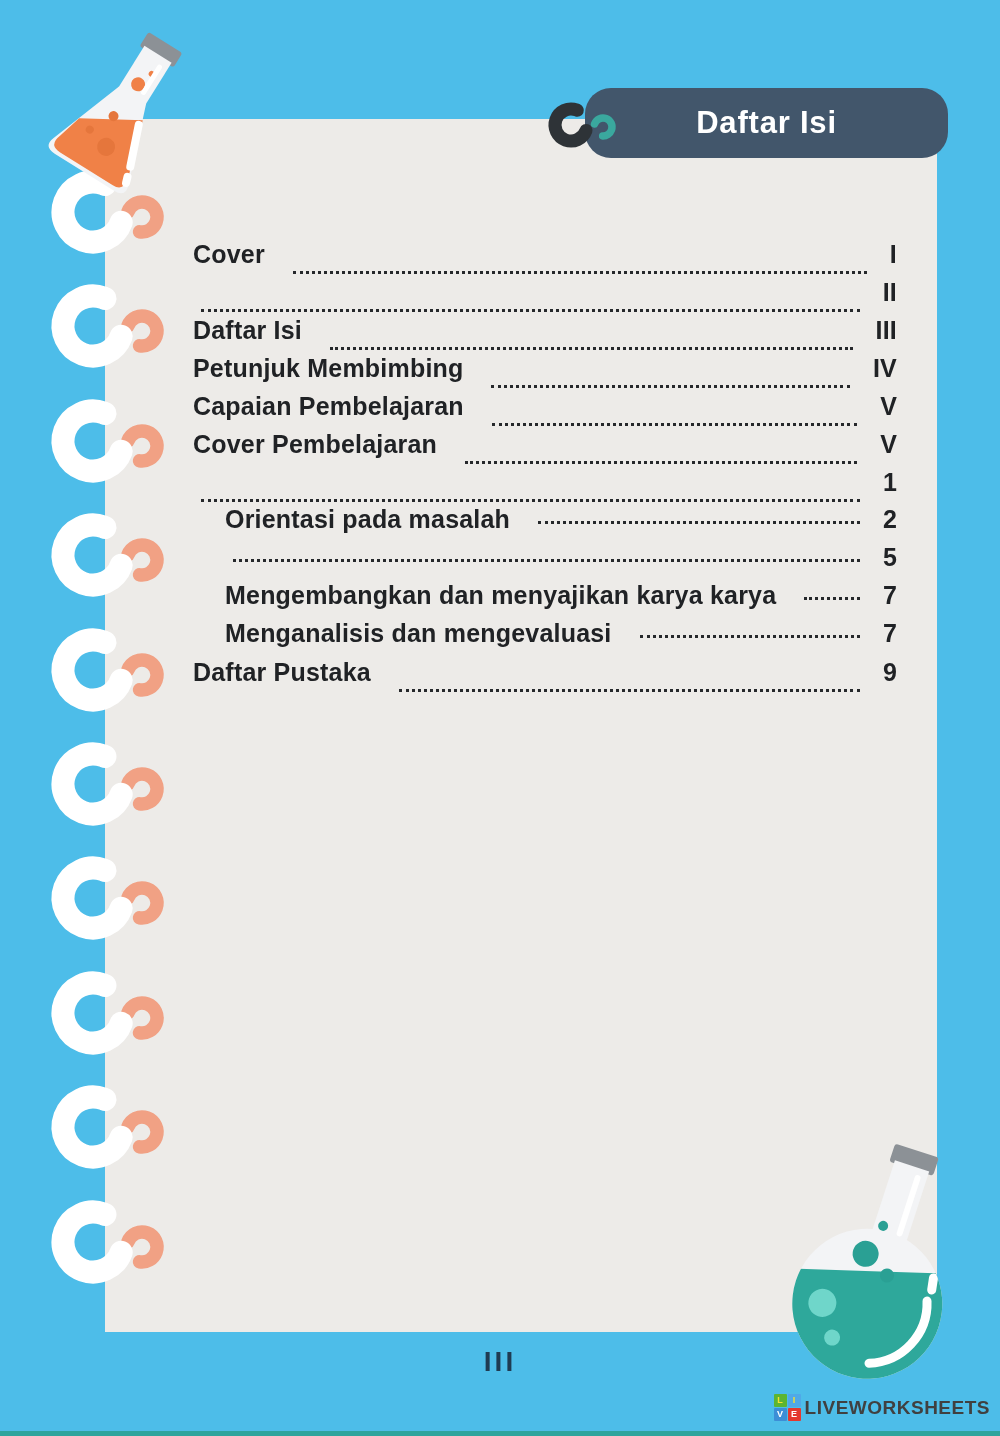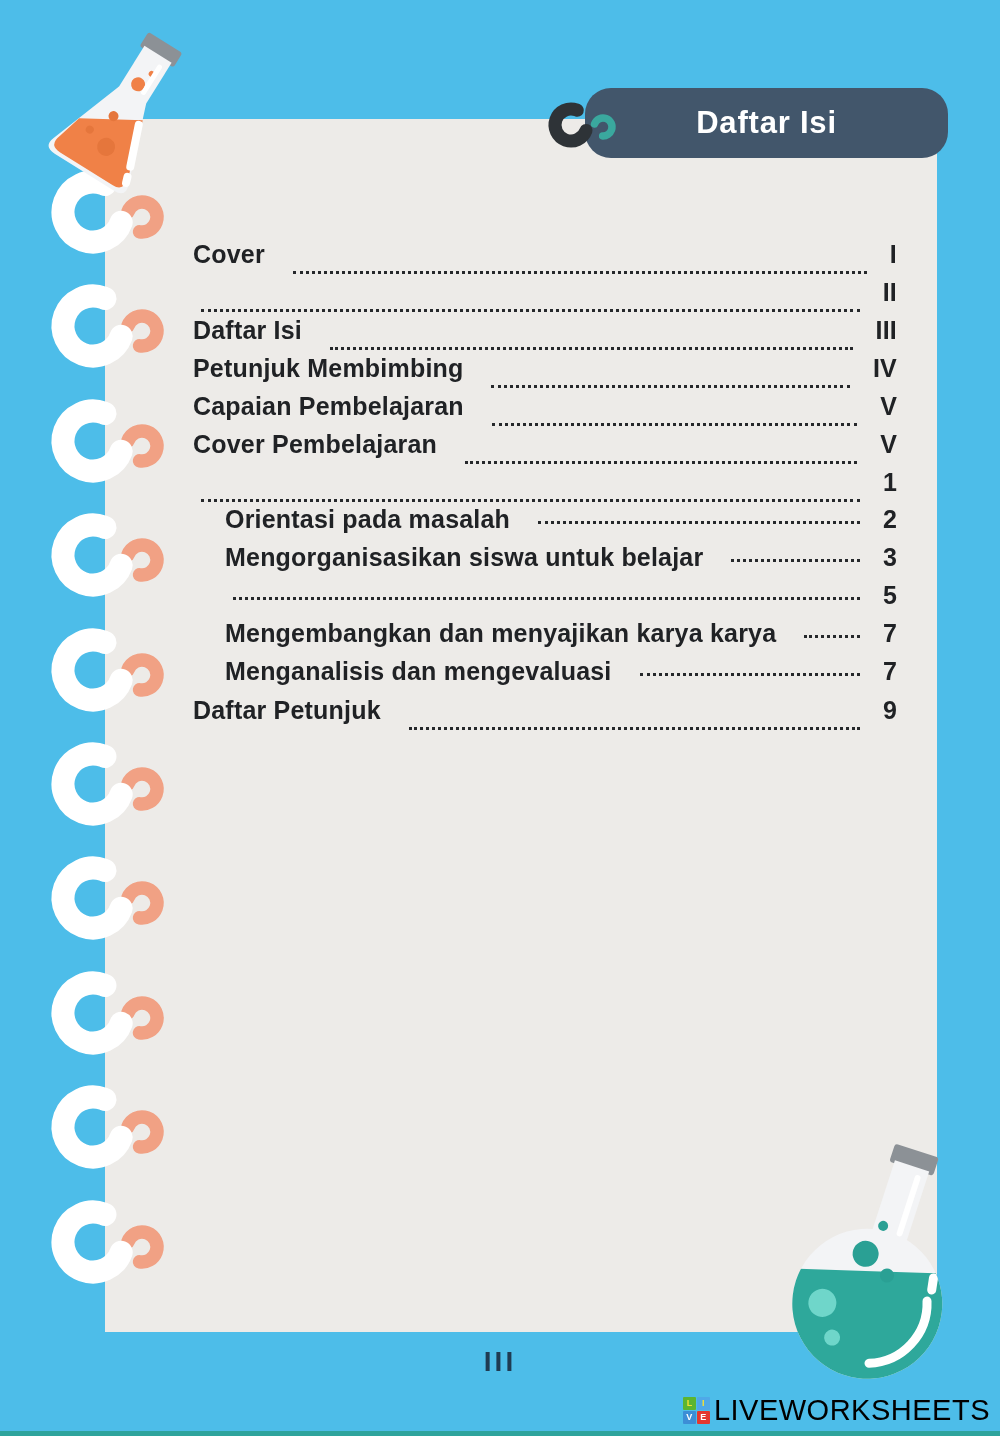--- a/index.html
+++ b/index.html
@@ -53,21 +53,21 @@
   }
   .logo-grid{
     display:grid;grid-template-columns:13px 13px;grid-template-rows:13px 13px;
     gap:1px;margin-right:1px;
   }
   .logo-grid-cell{
     display:flex;align-items:center;justify-content:center;
     font-size:9px;font-weight:bold;line-height:1;border-radius:1px;
   }
   .logo-text{
-    color:#000000;font-size:29px;font-weight:normal;letter-spacing:.5px;
+    color:#404040;font-size:19px;font-weight:bold;letter-spacing:.5px;
   }
   .bottom-strip{
     position:absolute;left:0;bottom:0;width:1000px;height:5px;background:#2EA49C;
   }
   .flask-orange{position:absolute;left:42px;top:22px;}
   .flask-teal{position:absolute;left:770px;top:1140px;}
 </style>
 </head>
 <body>
 
@@ -194,45 +194,40 @@
     <span class="toc-leader"></span>
     <span class="toc-page">1</span>
   </div>
 
   <div class="toc-row indent">
     <span class="toc-label">Orientasi pada masalah</span>
     <span class="toc-leader"></span>
     <span class="toc-page">2</span>
   </div>
 
-  <div class="toc-row indent">
-    <span class="toc-label">Mengorganisasikan siswa untuk belajar</span>
-    <span class="toc-leader"></span>
-    <span class="toc-page">3</span>
-  </div>
 
   <div class="toc-row indent">
     <span class="toc-leader"></span>
     <span class="toc-page">5</span>
   </div>
 
   <div class="toc-row indent">
     <span class="toc-label">Mengembangkan dan menyajikan karya karya</span>
     <span class="toc-leader"></span>
     <span class="toc-page">7</span>
   </div>
 
   <div class="toc-row indent">
     <span class="toc-label">Menganalisis dan mengevaluasi</span>
     <span class="toc-leader"></span>
     <span class="toc-page">7</span>
   </div>
 
   <div class="toc-row">
-    <span class="toc-label">Daftar Petunjuk</span>
+    <span class="toc-label">Daftar Pustaka</span>
     <span class="toc-leader"></span>
     <span class="toc-page">9</span>
   </div>
 </div>
 
   <svg class="flask-teal" width="230" height="260" viewBox="0 0 230 260">
     <defs>
       <clipPath id="bulb-clip">
           <circle cx="105" cy="165" r="75"></circle>
         </clipPath>

